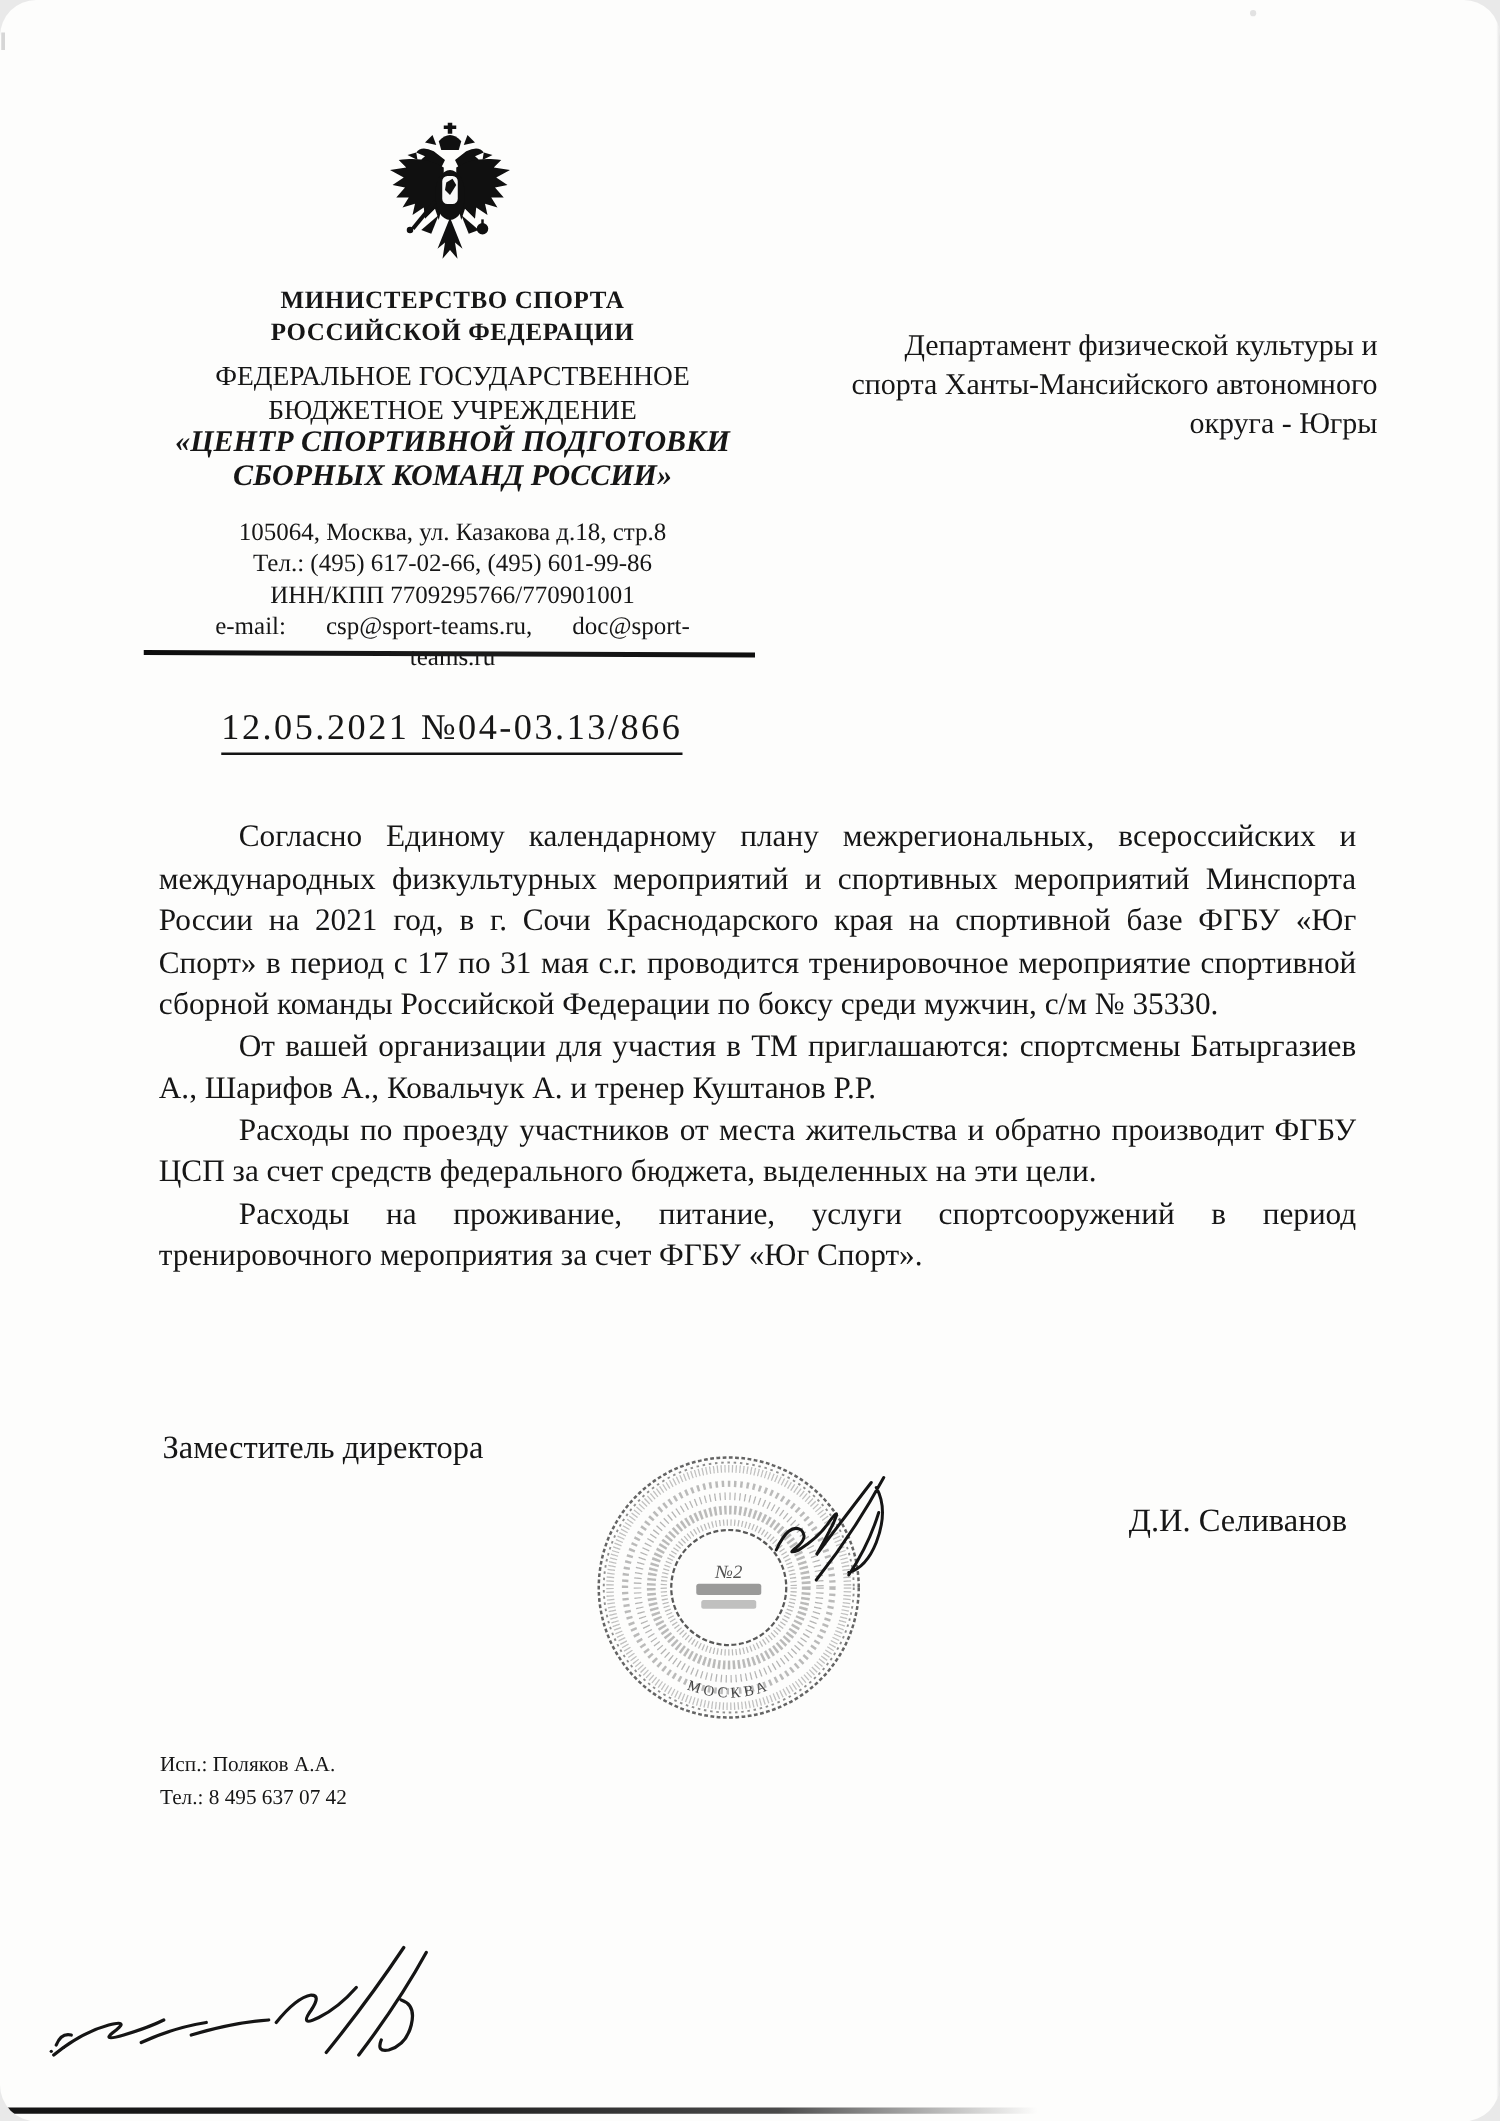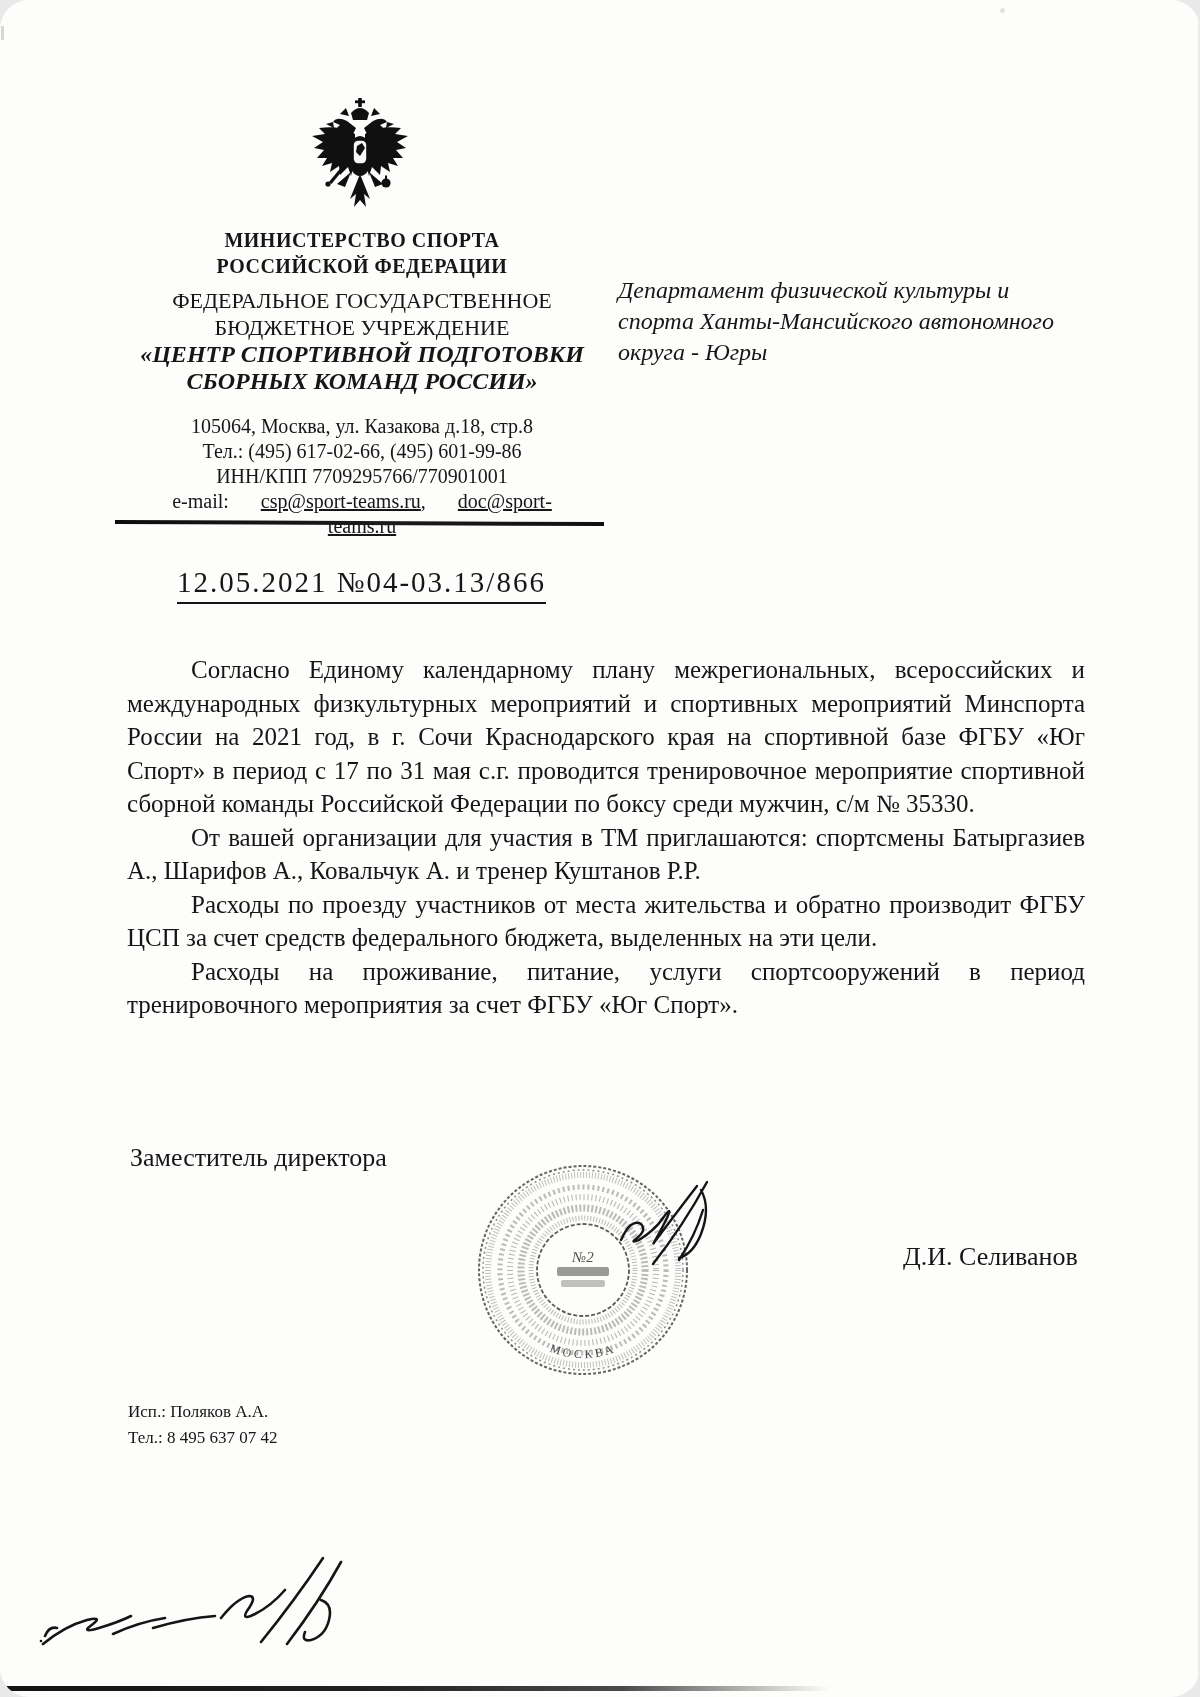--- a/index.html
+++ b/index.html
@@ -11,35 +11,35 @@
   .abs{position:absolute;}
   
   .emblem{left:307px;top:98px;width:106px;height:122px;}
   .ministry{left:162px;top:227px;width:400px;text-align:center;
     font-weight:bold;font-size:20px;line-height:26px;letter-spacing:.5px;}
   .org{left:112px;top:287px;width:500px;text-align:center;}
   .org .l1,.org .l2{font-size:22px;line-height:27px;}
   .org .l3,.org .l4{font-size:24px;line-height:27px;font-weight:bold;font-style:italic;}
   .addr{left:142px;top:414px;width:440px;text-align:center;
     font-size:20px;line-height:25px;}
-  .addr .u{text-decoration:underline;margin-left:27px;}
-  .recipient{left:618px;top:275px;width:484px;text-align:left;
-    font-size:24px;line-height:31px;font-style:italic;}
+  .addr .u{margin-left:27px;}
+  .recipient{left:618px;top:262px;width:484px;text-align:right;
+    font-size:24px;line-height:31px;}
   .rule{left:115px;top:521px;width:489px;height:4px;
     background:linear-gradient(to right,#0d0d0d 0%,#1b1b1b 55%,#0f0f0f 100%);
     transform:rotate(.25deg);}
   .ref{left:177px;top:566px;font-size:29px;letter-spacing:2px;
     border-bottom:2.5px solid #141414;padding-bottom:3px;}
   
   .body{left:127px;top:653px;width:958px;font-size:25px;line-height:33.5px;
     text-align:justify;}
   .body p{margin:0;text-indent:64px;}
   
   .sig-title{left:130px;top:1143px;font-size:26px;}
-  .sig-name{left:903px;top:1202px;font-size:26px;margin-top:40px;}
+  .sig-name{left:903px;top:1202px;font-size:26px;}
   .stamp{left:475px;top:1162px;width:216px;height:216px;}
   .signature1{left:603px;top:1168px;width:180px;height:130px;}
   .executor{left:128px;top:1399px;font-size:17px;line-height:26px;}
   .flourish{left:35px;top:1538px;width:350px;height:125px;}
   .scanline{left:0;top:1686px;width:830px;height:5px;
     background:linear-gradient(to right,#141414 0%,#222 45%,#4a4a4a 75%,rgba(90,90,90,0) 100%);}
   .edge-right{right:0;top:0;width:3px;height:1697px;
     background:linear-gradient(to left,#e3e3e3,rgba(230,230,230,0));}
   .speck1{left:1px;top:26px;width:3px;height:14px;background:#d6d6d6;}
   .speck2{left:1000px;top:8px;width:5px;height:5px;background:#e2e2e2;border-radius:50%;}

